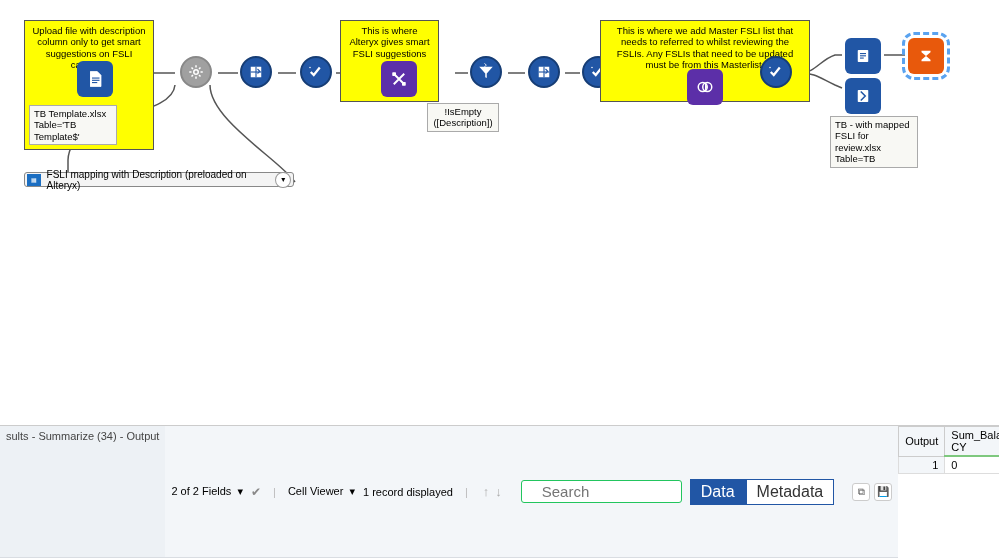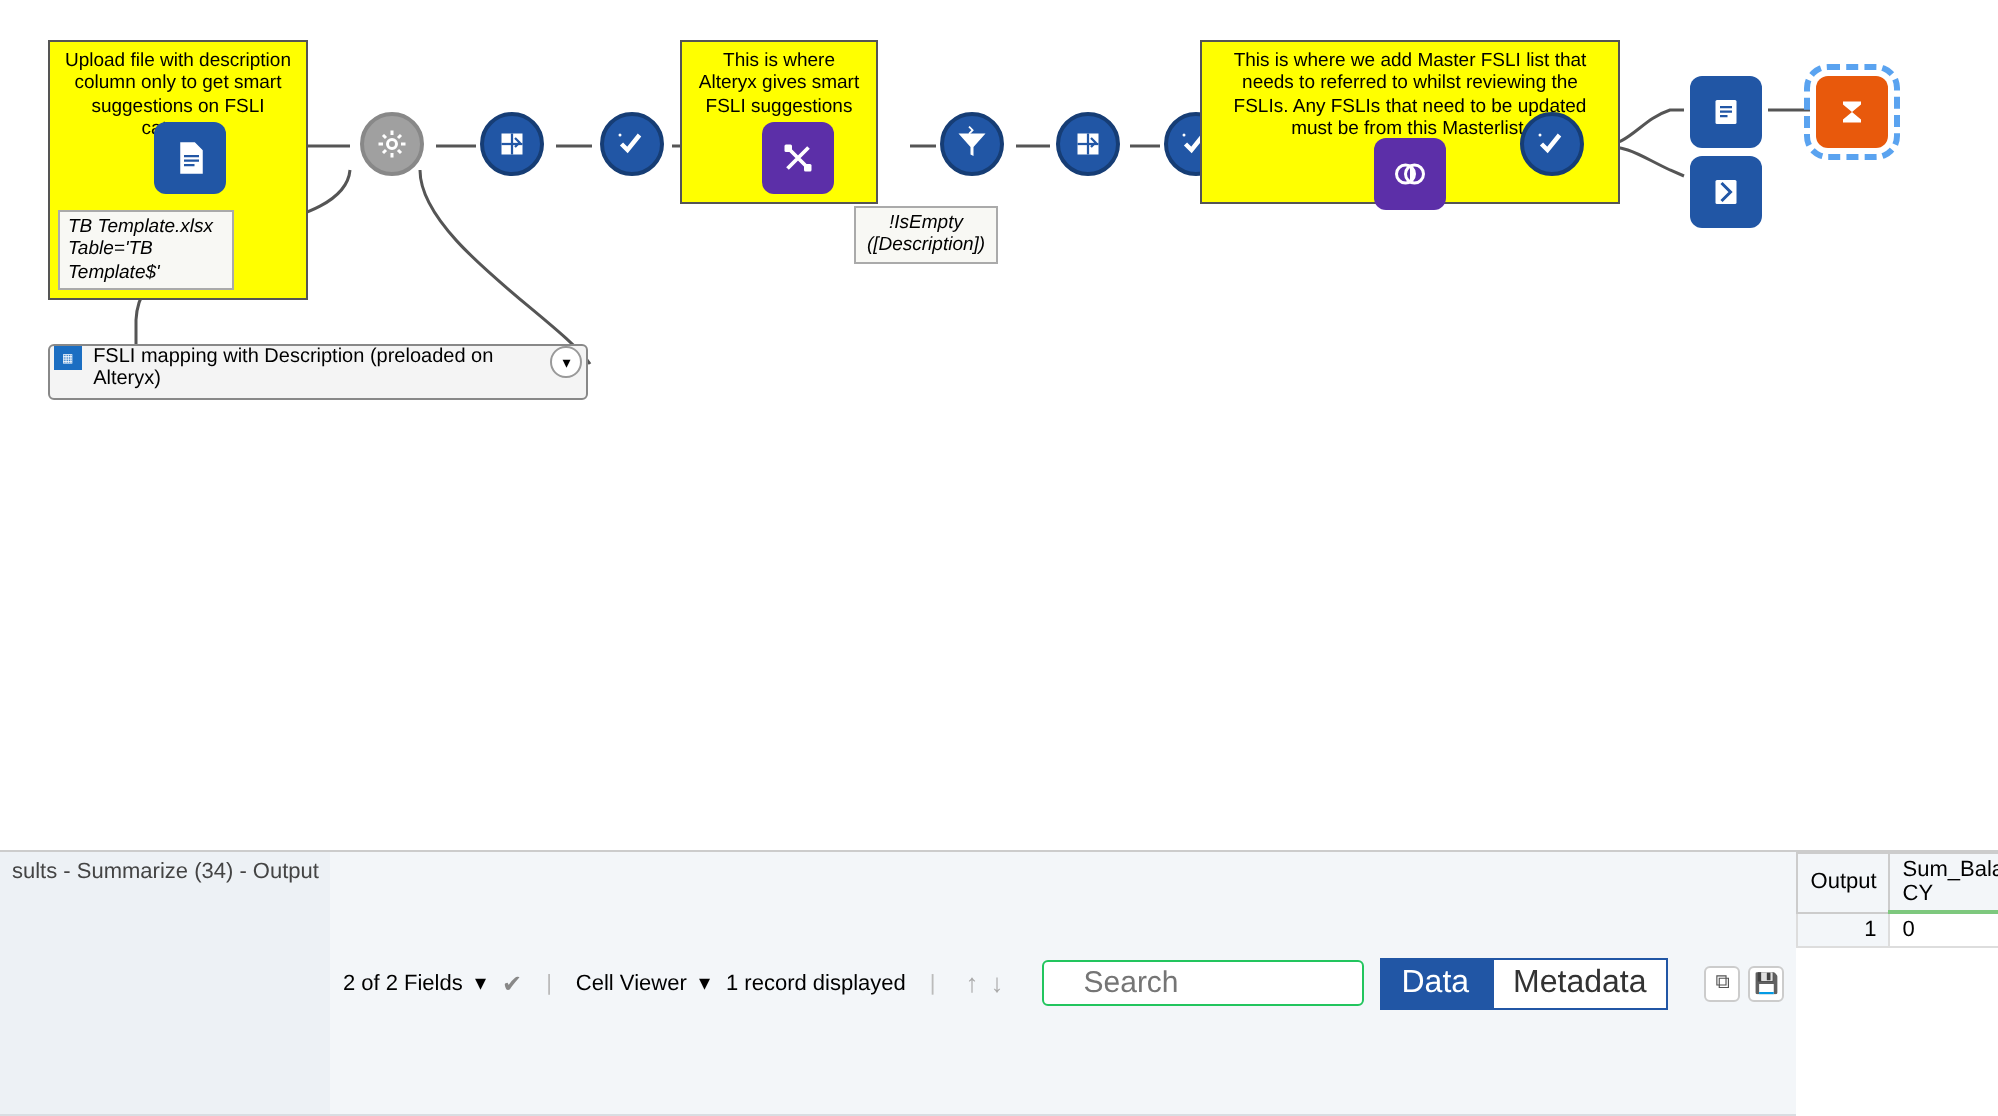--- a/index.html
+++ b/index.html
@@ -68,40 +68,40 @@
   }
 
   .grey-label {
     position: absolute;
     background: #f8f8f4;
     border: 1px solid #aaa;
     font-size: 9.5px;
     padding: 2px 4px;
     line-height: 1.2;
     text-align: left;
-    font-style: italic;
   }
 
   .connector {
     position: absolute;
     stroke: #555;
     stroke-width: 1.5;
     fill: none;
   }
 
   .container-bar {
     position: absolute;
     left: 24px;
     top: 172px;
     width: 270px;
-    height: 28px;
+    height: 15px;
     background: #f4f4f4;
     border: 1px solid #888;
     border-radius: 3px;
     display: flex;
+    align-items: center;
     font-size: 10px;
     padding-left: 2px;
   }
   .container-bar .mini-icon {
     width: 14px;
     height: 12px;
     background: #1b6ec2;
     color: #fff;
     font-size: 6px;
     display: flex;
@@ -371,20 +371,22 @@
   </div>
 
   <div class="node" style="left:845px;top:78px;">
     <div class="tool-square blue">
       <svg class="icon" viewBox="0 0 24 24">
           <rect x="5" y="4" width="14" height="16" fill="#fff" rx="1"></rect>
           <path d="M9 6l6 6-6 6" stroke="#2156a5" fill="none" stroke-width="2"></path>
         </svg>
     </div>
   </div>
+  <div class="grey-label" style="left:830px;top:116px;width:88px;white-space:pre-line;">TB - with mapped FSLI for review.xlsx
+Table=TB</div>
 
   <div class="node" style="left:908px;top:38px;">
     <div class="tool-square orange selected">
       <svg class="icon" viewBox="0 0 24 24">
           <path d="M6 5h12v2l-6 5 6 5v2H6v-2l6-5-6-5z" fill="#fff"></path>
         </svg>
     </div>
   </div>
 
   <div class="container-bar">

